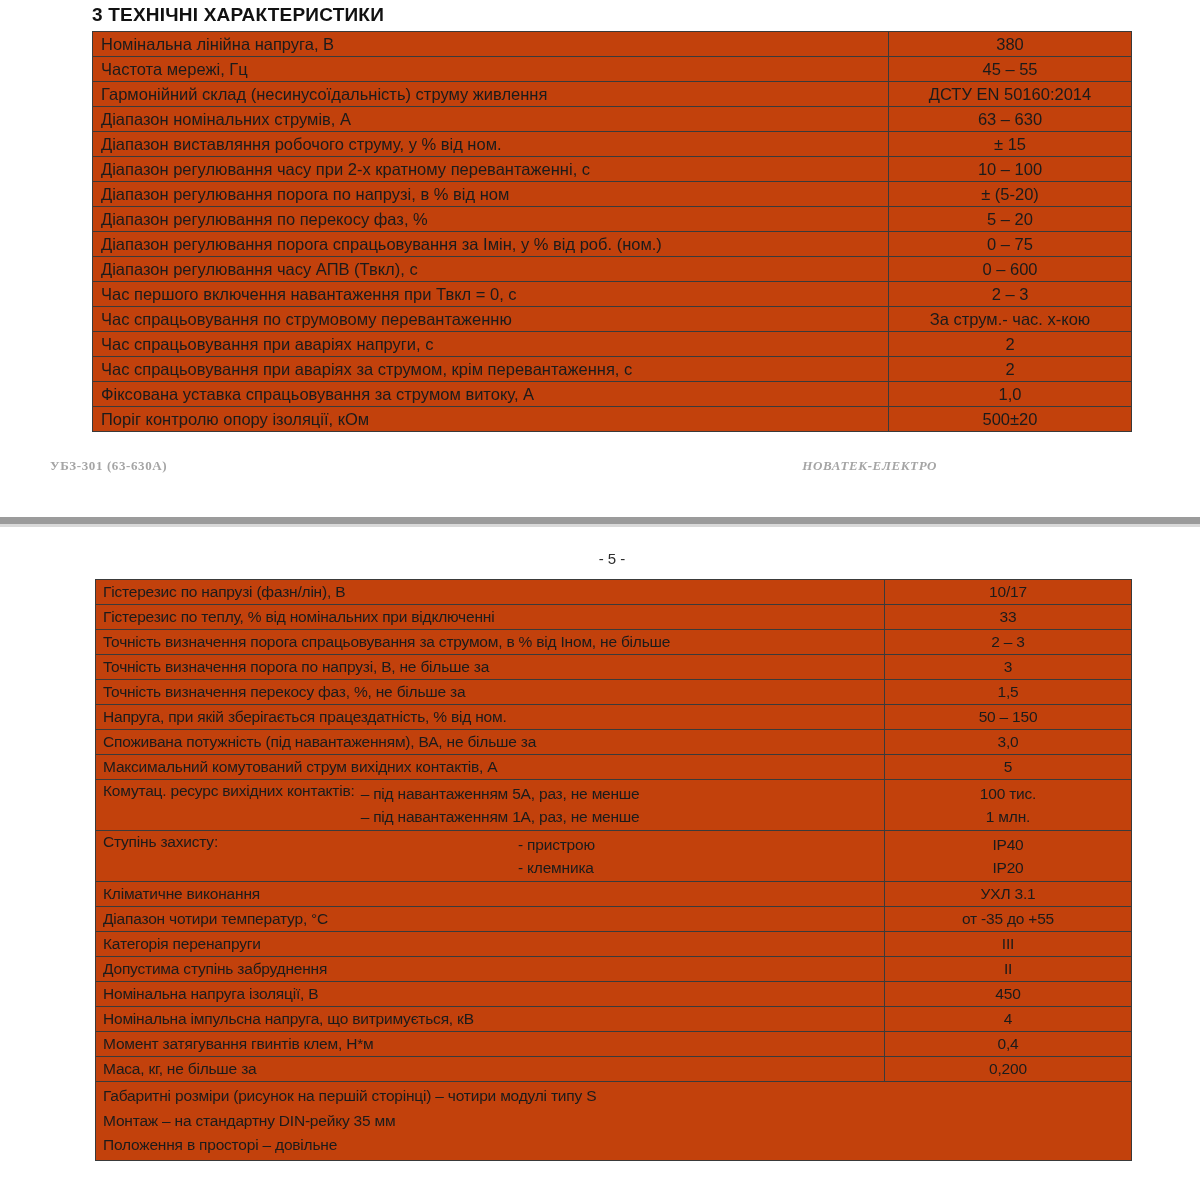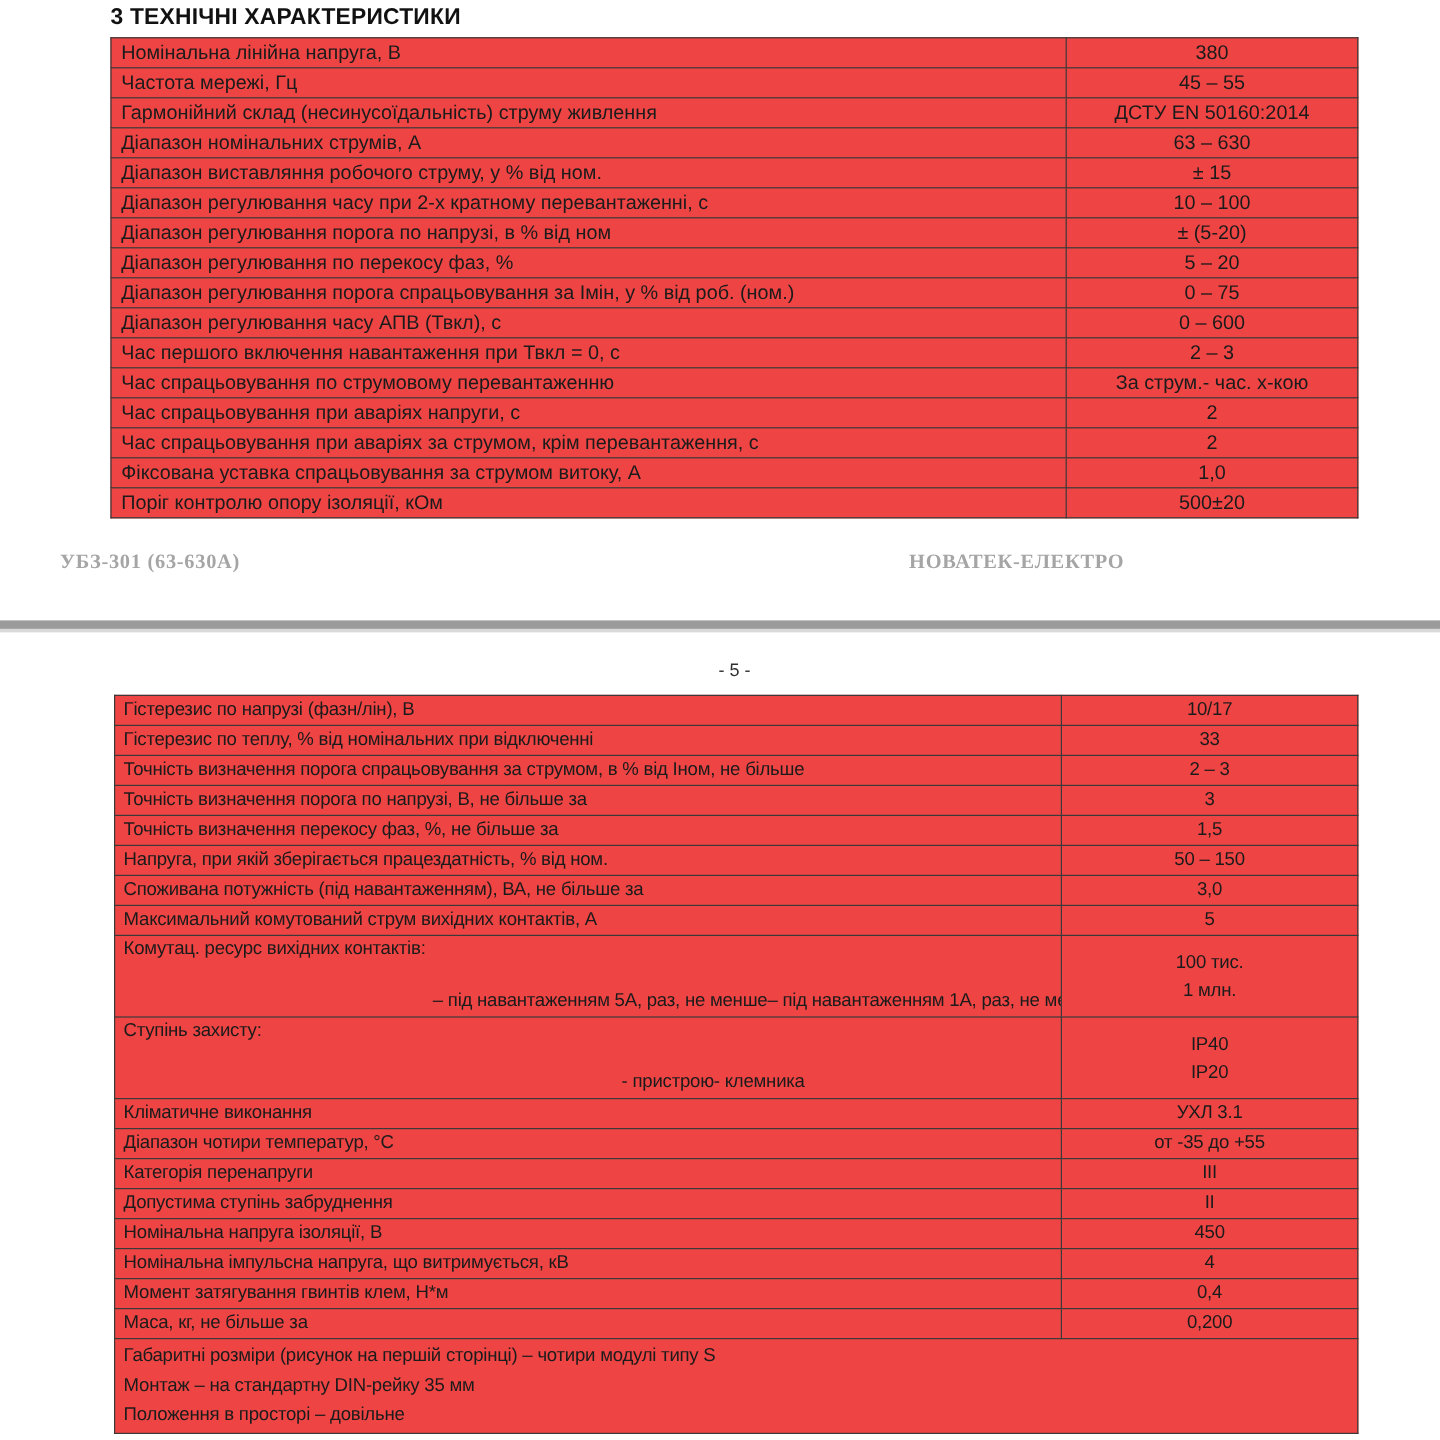--- a/index.html
+++ b/index.html
@@ -6,51 +6,51 @@
   .page {
     position:relative; width:1007px; height:1200px; background:#ffffff;
     font-family:"Liberation Sans", sans-serif; color:#1b1b1b;
   }
   .doc-title {
     position:absolute; left:92px; top:4px;
     font-size:19px; font-weight:bold; color:#111111;
     letter-spacing:0.2px;
   }
   table.spec {
-    position:absolute; border-collapse:collapse; background:#ef4444;
+    position:absolute; border-collapse:collapse; background:#c2410c;
     table-layout:fixed;
   }
   #table1 { left:92px; top:31px; width:1040px; }
   #table2 { left:95px; top:579px; width:1037px; }
   table.spec td {
     border:1.5px solid #3a3a3a;
     vertical-align:middle;
     overflow:hidden;
   }
   #table1 td { font-size:16.5px; height:20px; padding:2px 8px; }
   #table2 td { font-size:15.5px; letter-spacing:-0.2px; height:20px; padding:2px 7px; }
   td.vcell { text-align:center; }
   #table1 td.vcell { width:226px; }
   #table2 td.vcell { width:232px; }
   
   .duo { display:flex; align-items:flex-start; }
   .duo .label { white-space:nowrap; }
-  .subs { display:flex; flex-direction:row; margin-left:6px;margin-top:40px; }
+  .subs { display:flex; flex-direction:column; margin-left:6px; }
   .subs.centered { margin-left:300px; }
   .subs span, .vstack div { line-height:23px; white-space:nowrap; }
   .vstack div { text-align:center; }
   .fullrow div { line-height:24.5px; white-space:nowrap; }
   
   .footer-left, .footer-right {
     position:absolute; top:458px;
     font-family:"Liberation Serif", serif; font-weight:bold;
-    font-size:17px; color:#a5a5a5; letter-spacing:0.6px;
+    font-size:13px; color:#a5a5a5; letter-spacing:0.6px;
   }
   .footer-left { left:50px; }
-  .footer-right { right:70px; }
+  .footer-right { right:70px; font-style:italic; }
   .page-divider {
     position:absolute; left:0; top:517px; width:1200px; height:7px;
     background:#9b9b9b; box-shadow:0 3px 0 #d9d9d9;
   }
   .page-number {
     position:absolute; left:92px; top:550px; width:1040px;
     text-align:center; font-size:15px; color:#2e2e2e;
   }
 </style>
 </head>

